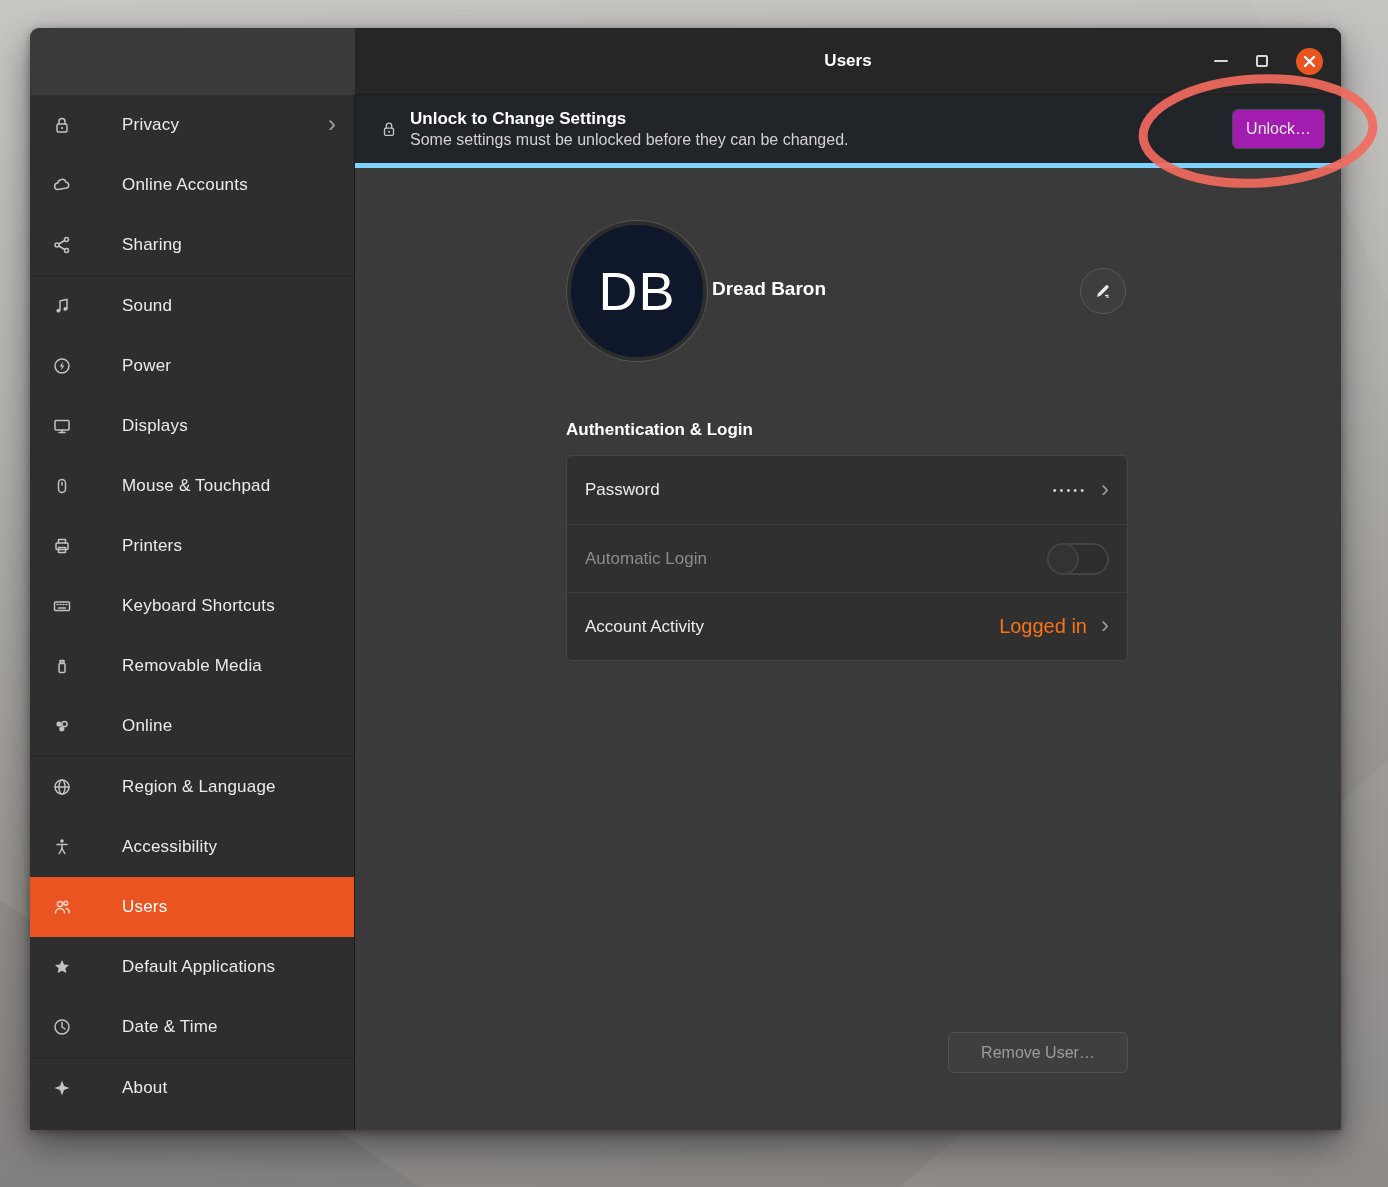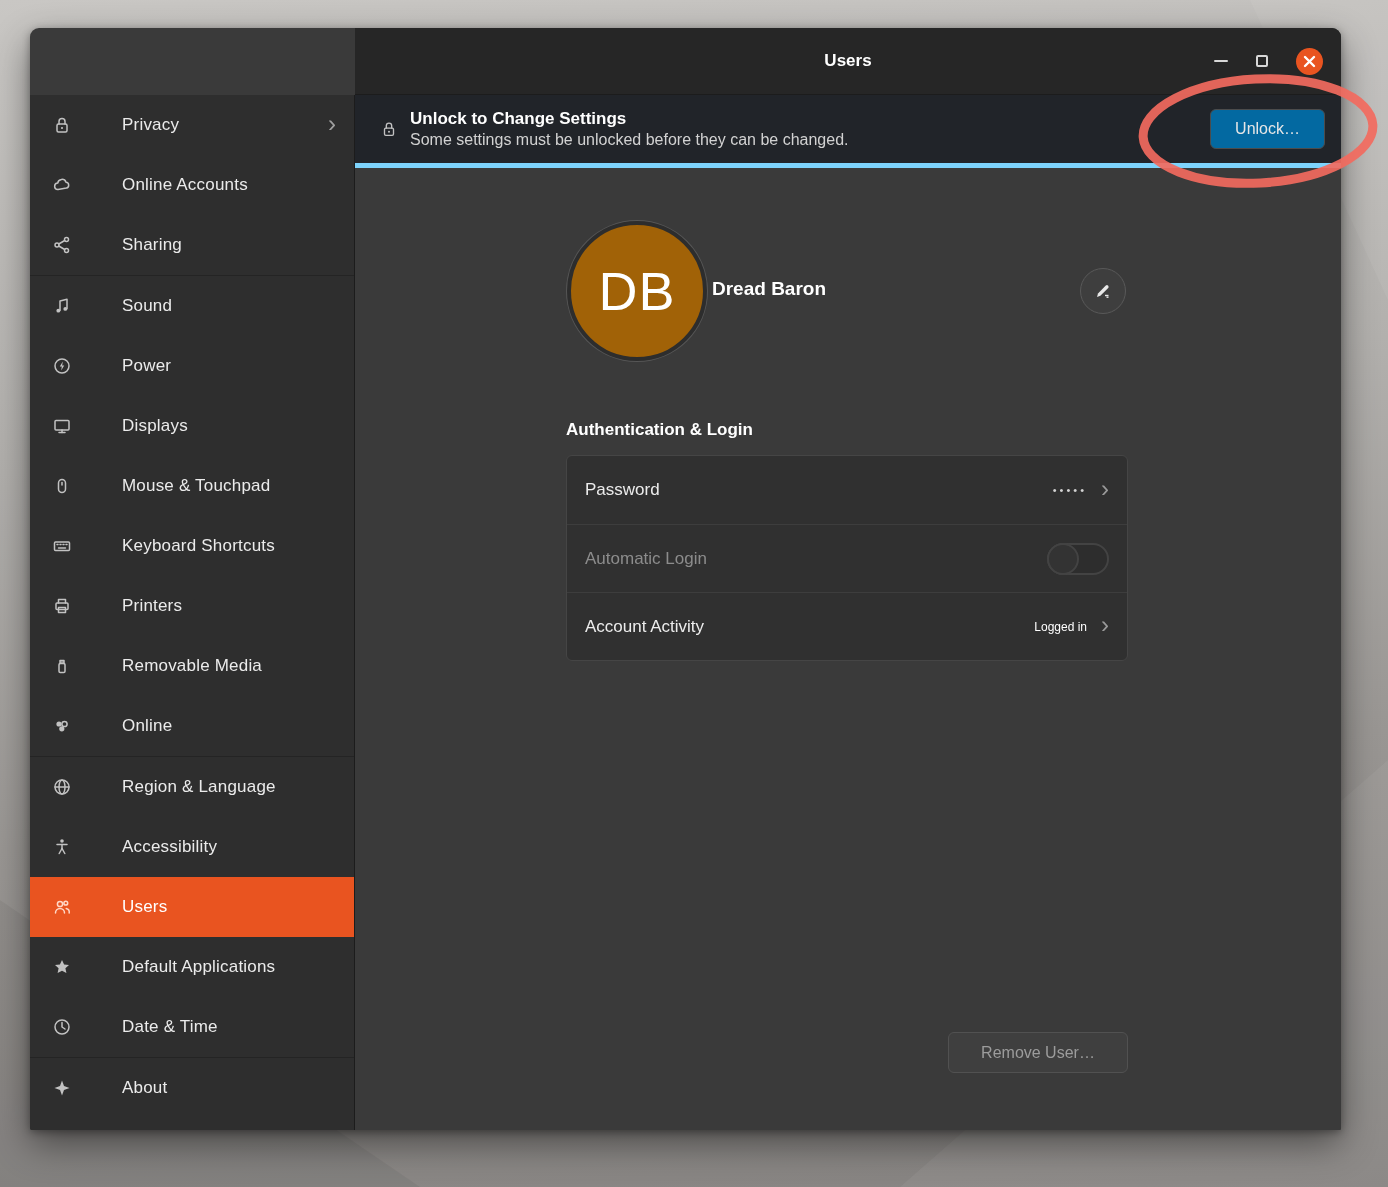--- a/index.html
+++ b/index.html
@@ -67,30 +67,30 @@
   .main { grid-column:2; grid-row:2; display:flex; flex-direction:column; background:#3a3a3a; }
 
   .banner {
     height:73px; background:#212429; border-bottom:5px solid #7dd3fc;
     display:flex; align-items:center; padding:0 16px 0 25px; gap:12px; flex:0 0 auto;
   }
   .banner-texts { display:flex; flex-direction:column; gap:2px; }
   .banner-title { color:#ffffff; font-weight:bold; font-size:17px; }
   .banner-sub { color:#d2d2d2; font-size:16px; }
   .unlock-btn {
-    margin-left:auto; background:#0369a1; border:1px solid #4c4c4c; border-radius:6px;
-    color:#e6e6e6; font-size:16px; padding:10px 24px; cursor:pointer;
+    margin-left:auto; background:#a21caf; border:1px solid #4c4c4c; border-radius:6px;
+    color:#e6e6e6; font-size:16px; padding:10px 13px; cursor:pointer;
     font-family:inherit;
   }
 
   .content { position:relative; flex:1; background:#3a3a3a; }
 
   .avatar {
     position:absolute; left:212px; top:53px; width:140px; height:140px; border-radius:50%;
-    background:#a16207; border:4px solid #2d2d2d; box-shadow:0 0 0 1px #565656;
+    background:#0f172a; border:4px solid #2d2d2d; box-shadow:0 0 0 1px #565656;
     display:flex; align-items:center; justify-content:center;
     color:#ffffff; font-size:54px; letter-spacing:1px;
   }
   .user-name { position:absolute; left:357px; top:110px; color:#ffffff; font-size:19px; font-weight:bold;text-align:center; }
   .edit-btn {
     position:absolute; left:725px; top:100px; width:46px; height:46px; border-radius:50%;
     background:#3e3e3e; border:1px solid #595959; cursor:pointer;
     display:flex; align-items:center; justify-content:center;
   }
 
@@ -99,21 +99,21 @@
   .card {
     position:absolute; left:211px; top:287px; width:562px;
     background:#303030; border:1px solid #454545; border-radius:6px; overflow:hidden;
   }
   .row {
     height:68px; display:flex; align-items:center; padding:0 18px; cursor:pointer;
   }
   .row + .row { border-top:1px solid #3d3d3d; }
   .row-label { color:#ececec; font-size:17px; flex:1; }
   .row.dim .row-label { color:#8c8c8c; }
-  .row-value { color:#ffffff; font-size:12px; margin-right:14px; }
+  .row-value { color:#f97316; font-size:20px; margin-right:14px; }
   .row-value.dots { font-size:11px; letter-spacing:3px; color:#d2d2d2; }
   .row-chevron { color:#9a9a9a; font-size:24px; line-height:1; margin-top:-3px; }
   .toggle {
     width:62px; height:32px; border-radius:16px; border:2px solid #4a4a4a; background:#2c2c2c;
     position:relative; opacity:.75; cursor:pointer;
   }
   .toggle .knob {
     position:absolute; left:-2px; top:-2px; width:32px; height:32px; border-radius:50%;
     background:#343434; border:2px solid #4a4a4a;
   }
@@ -227,40 +227,40 @@
             <rect x="6.5" y="3.5" width="7" height="13" rx="3.5"></rect>
             <line x1="10" y1="6.5" x2="10" y2="9"></line>
           </svg>
         </span>
       <span class="s-label">Mouse &amp; Touchpad</span>
     </div>
 
     <div class="side-item">
       <span class="s-icon">
           <svg class="ic" width="20" height="20" viewBox="0 0 20 20">
+            <path d="M6.5 7 V3.5 h7 V7"></path>
+            <rect x="4" y="7" width="12" height="6.5" rx="1"></rect>
+            <rect x="6.5" y="11.5" width="7" height="5"></rect>
+          </svg>
+        </span>
+      <span class="s-label">Printers</span>
+    </div>
+
+    <div class="side-item">
+      <span class="s-icon">
+          <svg class="ic" width="20" height="20" viewBox="0 0 20 20">
             <rect x="2.5" y="6" width="15" height="8.5" rx="1"></rect>
             <line x1="5" y1="8.5" x2="6" y2="8.5"></line>
             <line x1="8" y1="8.5" x2="9" y2="8.5"></line>
             <line x1="11" y1="8.5" x2="12" y2="8.5"></line>
             <line x1="14" y1="8.5" x2="15" y2="8.5"></line>
             <line x1="6.5" y1="12" x2="13.5" y2="12"></line>
           </svg>
         </span>
       <span class="s-label">Keyboard Shortcuts</span>
-    </div>
-
-    <div class="side-item">
-      <span class="s-icon">
-          <svg class="ic" width="20" height="20" viewBox="0 0 20 20">
-            <path d="M6.5 7 V3.5 h7 V7"></path>
-            <rect x="4" y="7" width="12" height="6.5" rx="1"></rect>
-            <rect x="6.5" y="11.5" width="7" height="5"></rect>
-          </svg>
-        </span>
-      <span class="s-label">Printers</span>
     </div>
 
     <div class="side-item">
       <span class="s-icon">
           <svg class="ic" width="20" height="20" viewBox="0 0 20 20">
             <rect x="7" y="7.5" width="6" height="9" rx="1.2"></rect>
             <path d="M8 7.5 V4.5 h4 v3"></path>
             <line x1="9" y1="5.8" x2="9" y2="6.5"></line>
             <line x1="11" y1="5.8" x2="11" y2="6.5"></line>
           </svg>

